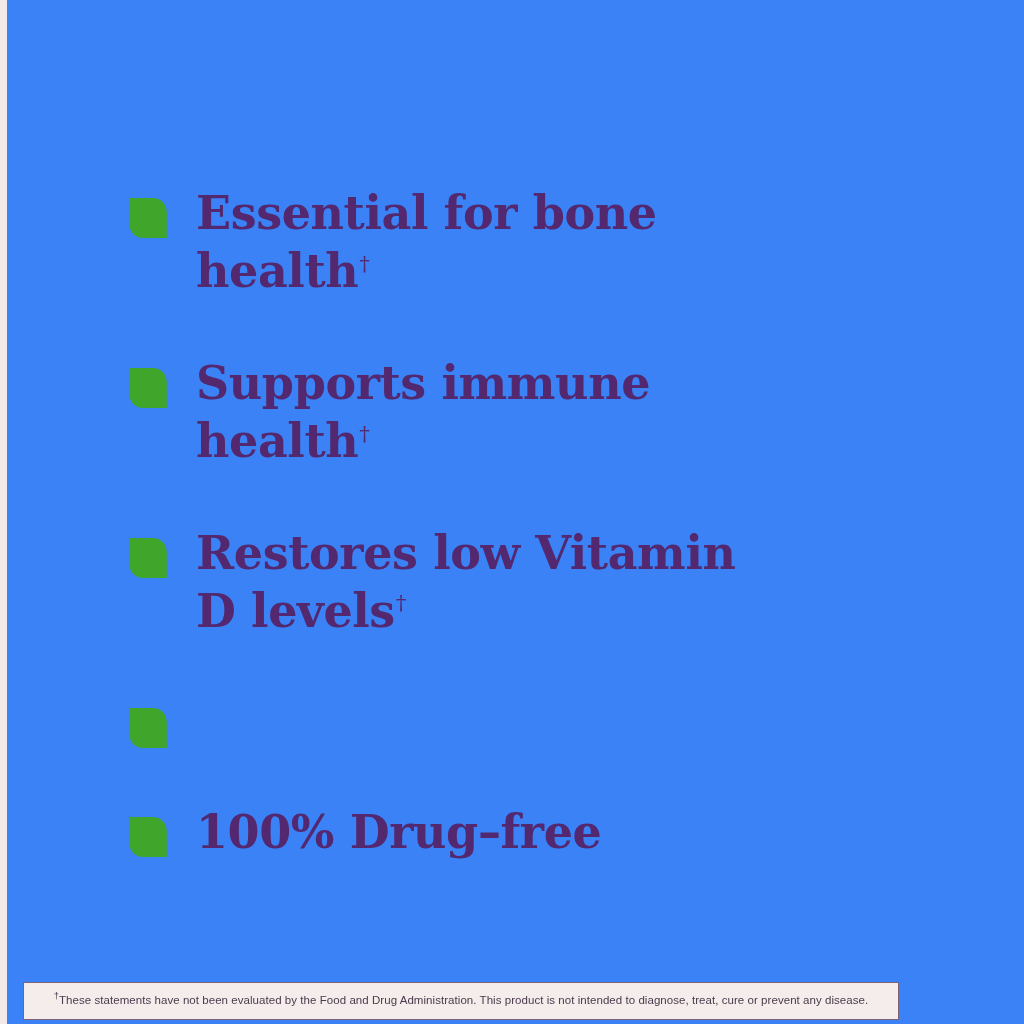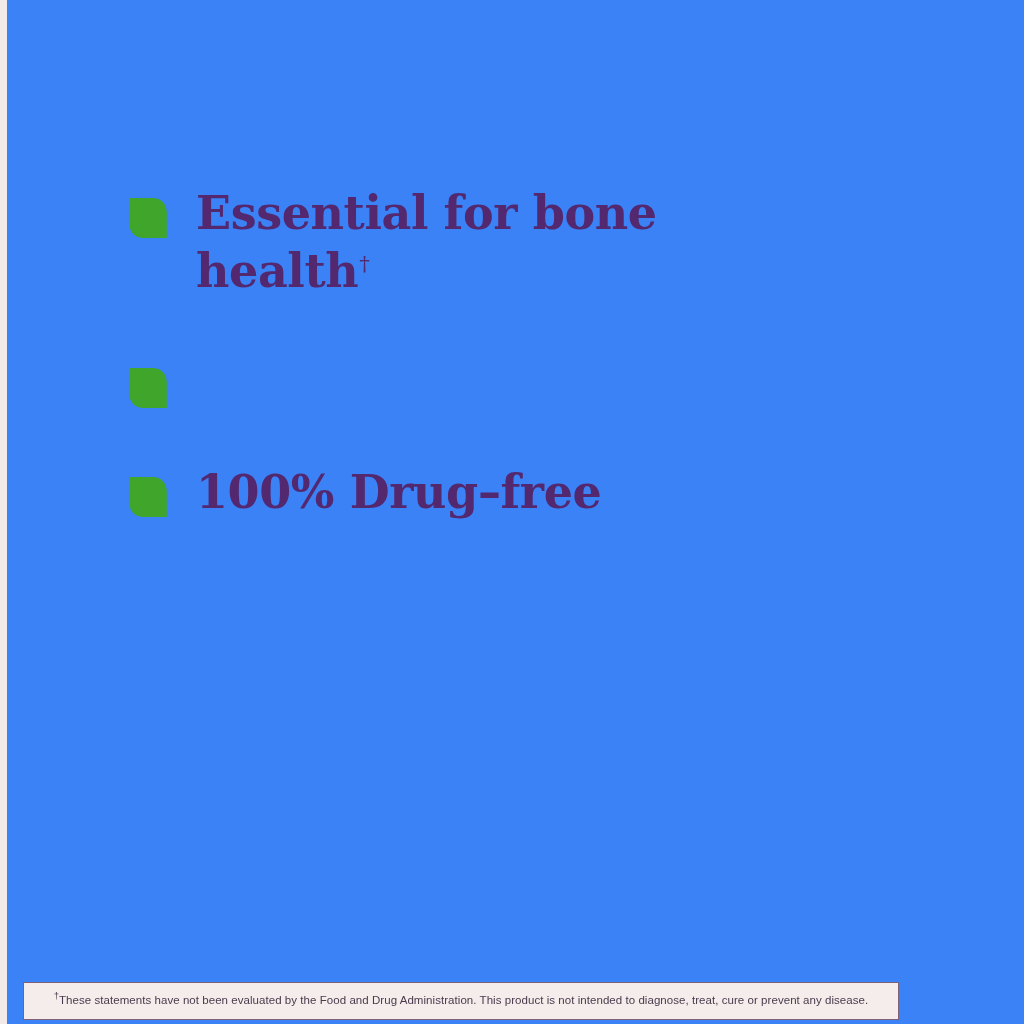--- a/index.html
+++ b/index.html
@@ -117,21 +117,37 @@
 
     <li class="benefit-row">
       <span class="leaf-icon">
         <svg viewBox="0 0 40 44" xmlns="http://www.w3.org/2000/svg" aria-hidden="true">
           <path d="M1.2 2.0 L24.5 2.0 C33.4 2.0 38.8 8.2 38.8 17.0 L38.8 42.0 L15.3 42.0 C6.6 42.0 1.2 35.6 1.2 27.0 Z" fill="#3FA52B"></path>
         </svg>
       </span>
       <span class="benefit-text"><span>Essential for bone health</span><span class="dagger">†</span></span>
     </li>
 
+    <li class="benefit-row">
+      <span class="leaf-icon">
+        <svg viewBox="0 0 40 44" xmlns="http://www.w3.org/2000/svg" aria-hidden="true">
+          <path d="M1.2 2.0 L24.5 2.0 C33.4 2.0 38.8 8.2 38.8 17.0 L38.8 42.0 L15.3 42.0 C6.6 42.0 1.2 35.6 1.2 27.0 Z" fill="#3FA52B"></path>
+        </svg>
+      </span>
+      <span class="benefit-text"><span>Supports immune health</span><span class="dagger">†</span></span>
+    </li>
 
+    <li class="benefit-row" data-wrap="true">
+      <span class="leaf-icon">
+        <svg viewBox="0 0 40 44" xmlns="http://www.w3.org/2000/svg" aria-hidden="true">
+          <path d="M1.2 2.0 L24.5 2.0 C33.4 2.0 38.8 8.2 38.8 17.0 L38.8 42.0 L15.3 42.0 C6.6 42.0 1.2 35.6 1.2 27.0 Z" fill="#3FA52B"></path>
+        </svg>
+      </span>
+      <span class="benefit-text"><span>Restores low Vitamin D levels</span><span class="dagger">†</span></span>
+    </li>
 
     <li class="benefit-row">
       <span class="leaf-icon">
         <svg viewBox="0 0 40 44" xmlns="http://www.w3.org/2000/svg" aria-hidden="true">
           <path d="M1.2 2.0 L24.5 2.0 C33.4 2.0 38.8 8.2 38.8 17.0 L38.8 42.0 L15.3 42.0 C6.6 42.0 1.2 35.6 1.2 27.0 Z" fill="#3FA52B"></path>
         </svg>
       </span>
     </li>
 
     <li class="benefit-row">

